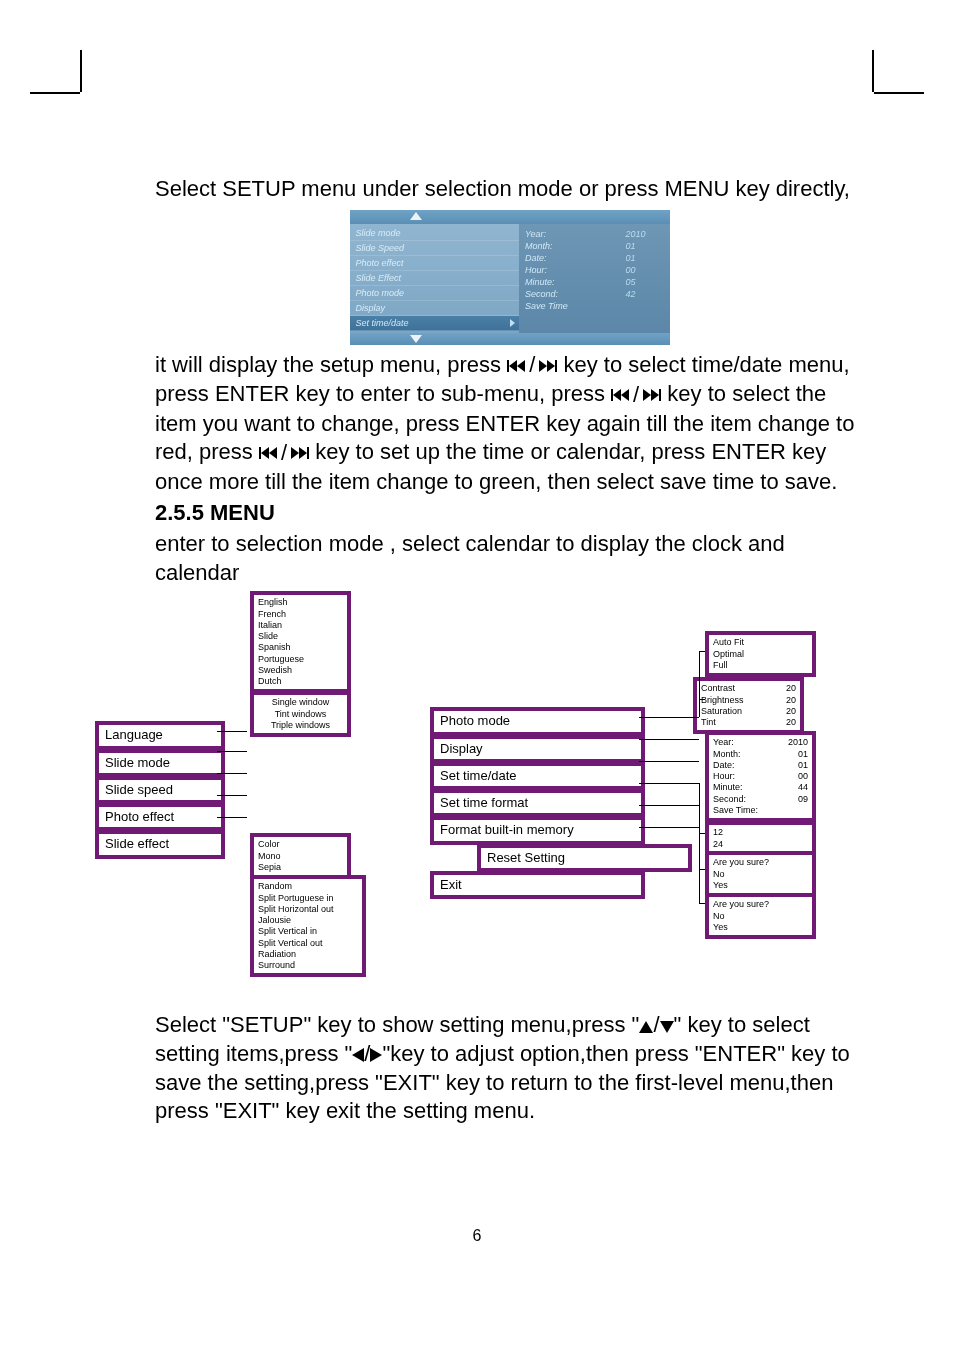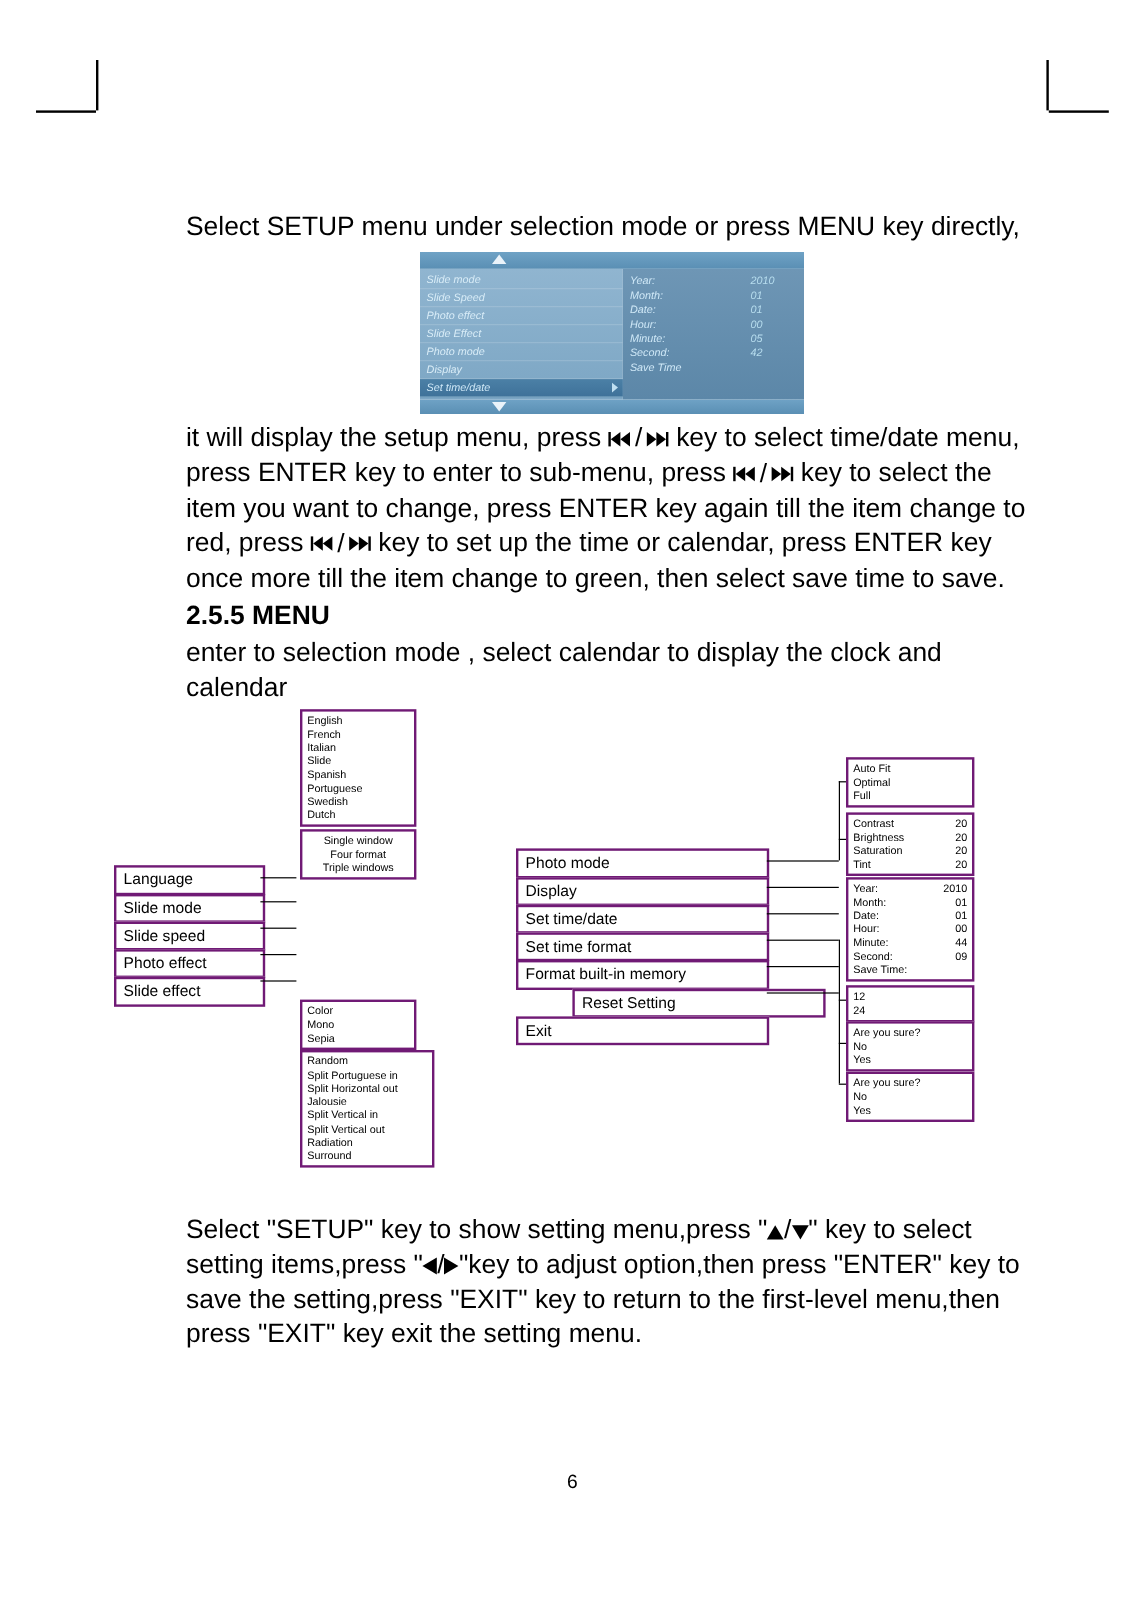--- a/index.html
+++ b/index.html
@@ -112,21 +112,21 @@
   .right-tri { border-top:7px solid transparent;border-bottom:7px solid transparent;border-left:12px solid #000;}
 
   
   .diagram {
     position: relative;
     height: 420px;
     margin-top: 4px;
   }
   .dbox {
     position:absolute;
-    border:2px solid #701a75;
+    border:4px solid #701a75;
     background:#fff;
     font-size:13px;
     line-height:1.25;
     padding:2px 6px;
     white-space:nowrap;
   }
   .dbox.small { font-size:9px; line-height:1.25; padding:2px 4px; }
   .dbox.med { font-size:13px; }
   .stack { position:absolute; }
   .stack .dbox { position:relative; margin-top:-1px; display:block;}
@@ -267,21 +267,21 @@
       <div>Italian</div>
       <div>Slide</div>
       <div>Spanish</div>
       <div>Portuguese</div>
       <div>Swedish</div>
       <div>Dutch</div>
     </div>
 
     <div class="dbox small" style="left:95px; top:100px; width:85px;text-align:center;">
       <div>Single window</div>
-      <div>Four format</div>
+      <div>Tint windows</div>
       <div>Triple windows</div>
     </div>
 
 
     <div class="dbox small" style="left:95px; top:242px; width:85px;">
       <div>Color</div>
       <div>Mono</div>
       <div>Sepia</div>
     </div>
 
@@ -305,21 +305,21 @@
       <div class="dbox med" style="width:195px;margin-left:47px;">Reset Setting</div>
       <div class="dbox med" style="width:195px;">Exit</div>
     </div>
 
     <div class="dbox small" style="left:550px; top:40px; width:95px;">
       <div>Auto Fit</div>
       <div>Optimal</div>
       <div>Full</div>
     </div>
 
-    <div class="dbox small" style="left:550px; top:86px; width:95px;">
+    <div class="dbox small" style="left:538px; top:86px; width:95px;">
       <div style="display:flex;justify-content:space-between;">
           <span>Contrast</span>
           <span>20</span>
         </div>
       <div style="display:flex;justify-content:space-between;">
           <span>Brightness</span>
           <span>20</span>
         </div>
       <div style="display:flex;justify-content:space-between;">
           <span>Saturation</span>

